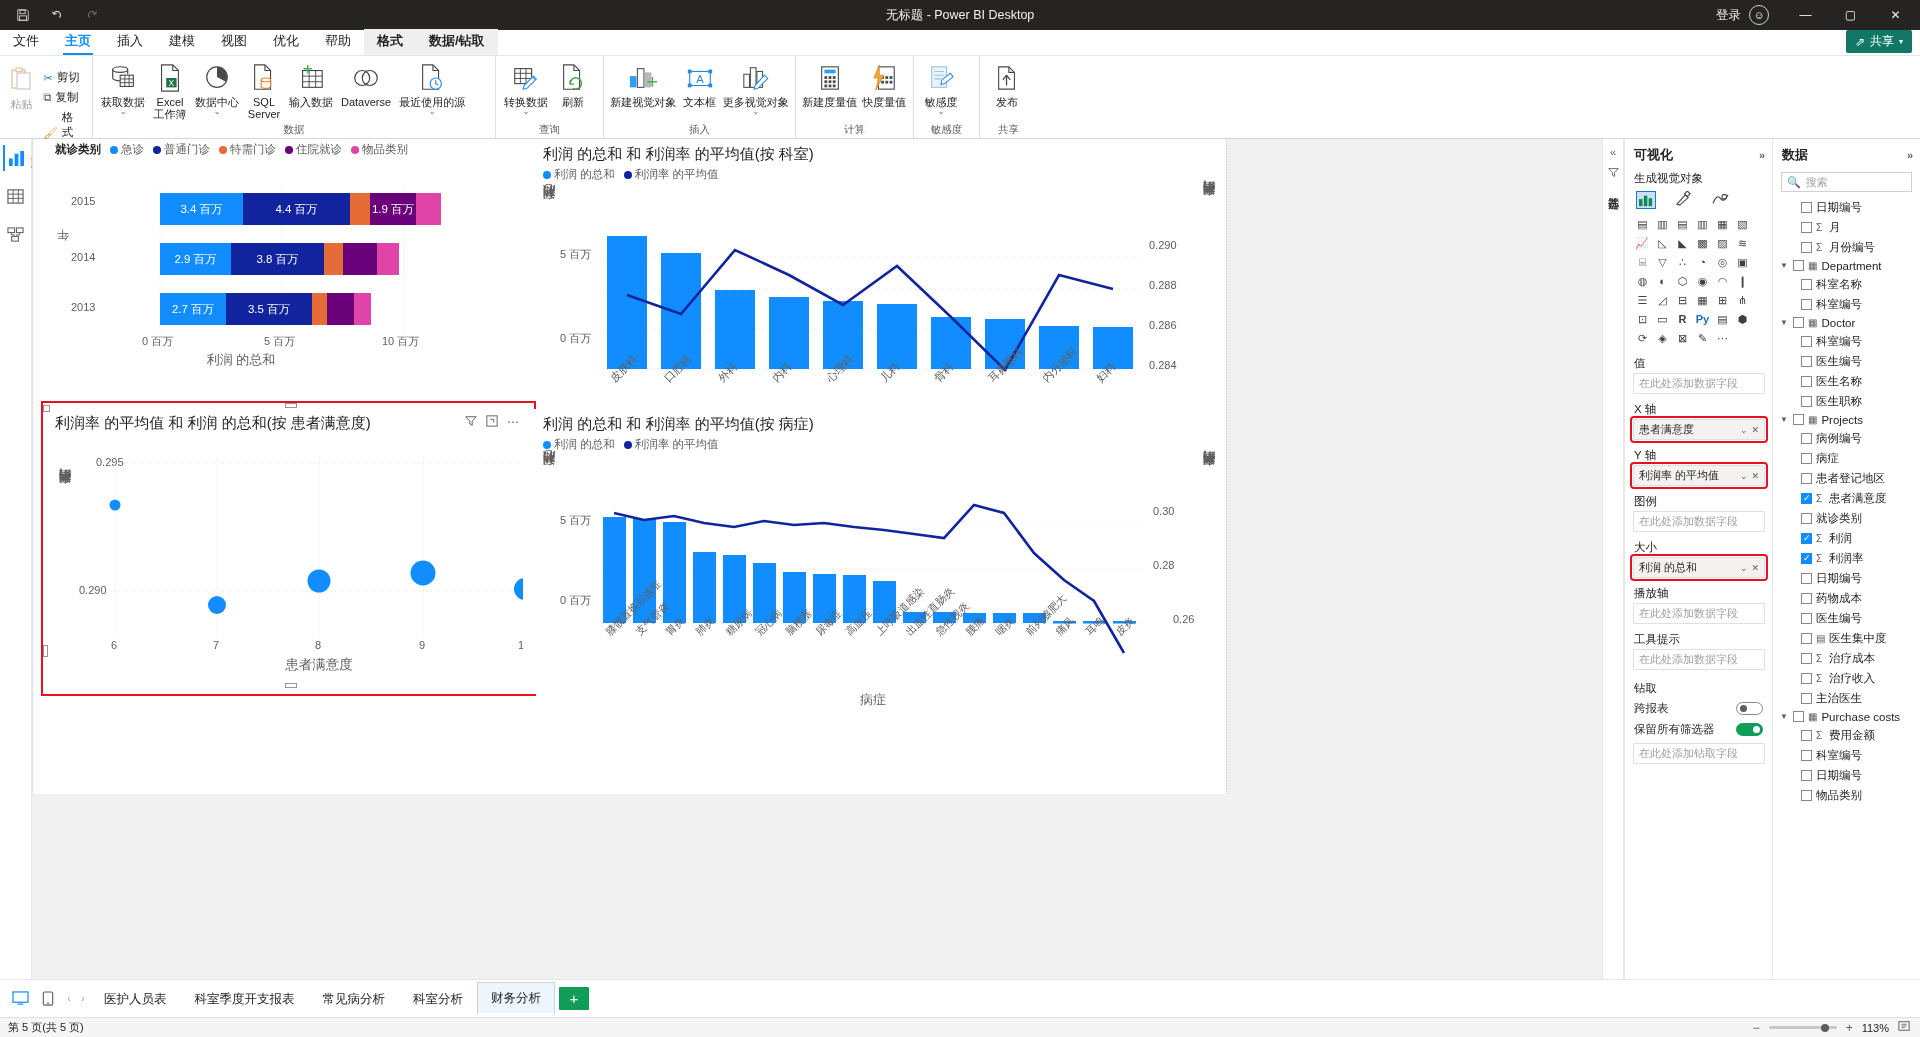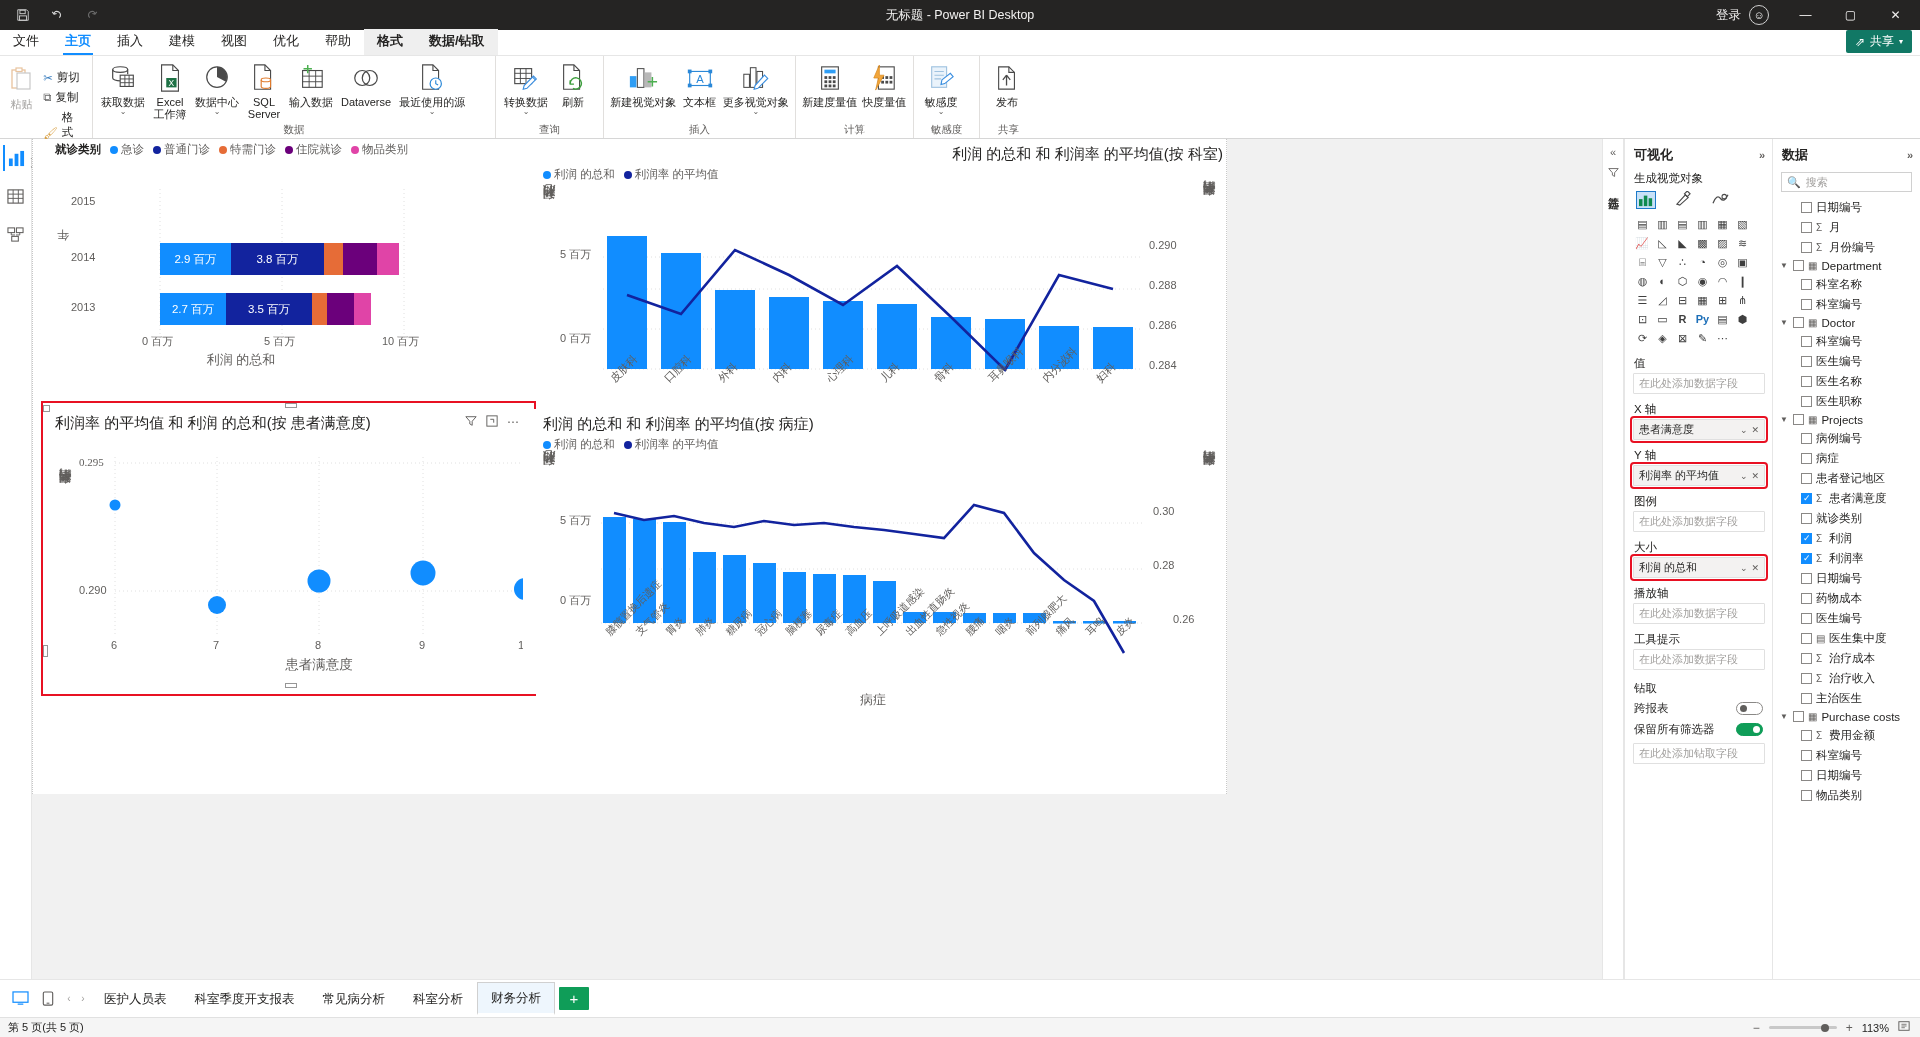--- a/index.html
+++ b/index.html
@@ -587,20 +587,27 @@
           <svg width="420" height="175" style="position:absolute;left:0;top:0;">
             <line x1="117" y1="0" x2="117" y2="150" stroke="#e0e0e0" stroke-width="1" stroke-dasharray="1 3"></line>
             <line x1="239" y1="0" x2="239" y2="150" stroke="#e0e0e0" stroke-width="1" stroke-dasharray="1 3"></line>
             <line x1="361" y1="0" x2="361" y2="150" stroke="#e0e0e0" stroke-width="1" stroke-dasharray="1 3"></line>
           </svg>
 
           <div style="position:absolute;left:28px;top:6px;" class="axis-lbl">2015</div>
           <div style="position:absolute;left:28px;top:62px;" class="axis-lbl">2014</div>
           <div style="position:absolute;left:28px;top:112px;" class="axis-lbl">2013</div>
 
+          <div style="position:absolute;left:117px;top:4px;height:32px;display:flex;">
+            <div style="width:83px;background:#118DFF;color:#fff;font-size:11.5px;display:flex;align-items:center;justify-content:center;">3.4 百万</div>
+            <div style="width:107px;background:#12239E;color:#fff;font-size:11.5px;display:flex;align-items:center;justify-content:center;">4.4 百万</div>
+            <div style="width:20px;background:#E66C37;"></div>
+            <div style="width:46px;background:#6B007B;color:#fff;font-size:11.5px;display:flex;align-items:center;justify-content:center;">1.9 百万</div>
+            <div style="width:25px;background:#E044A7;"></div>
+          </div>
 
           <div style="position:absolute;left:117px;top:54px;height:32px;display:flex;">
             <div style="width:71px;background:#118DFF;color:#fff;font-size:11.5px;display:flex;align-items:center;justify-content:center;">2.9 百万</div>
             <div style="width:93px;background:#12239E;color:#fff;font-size:11.5px;display:flex;align-items:center;justify-content:center;">3.8 百万</div>
             <div style="width:19px;background:#E66C37;"></div>
             <div style="width:34px;background:#6B007B;"></div>
             <div style="width:22px;background:#E044A7;"></div>
           </div>
 
           <div style="position:absolute;left:117px;top:104px;height:32px;display:flex;">
@@ -612,21 +619,21 @@
           </div>
 
           <div class="axis-lbl" style="position:absolute;left:99px;top:145px;">0 百万</div>
           <div class="axis-lbl" style="position:absolute;left:221px;top:145px;">5 百万</div>
           <div class="axis-lbl" style="position:absolute;left:339px;top:145px;text-align:center;">10 百万</div>
           <div class="axis-title" style="position:absolute;left:198px;top:162px;transform:translateX(-50%);font-size:13px;">利润 的总和</div>
         </div>
       </div>
 
       <div class="vis" style="left:490px; top:0px; width:700px; height:280px;">
-        <div class="vis-title" style="padding:6px 0 0 20px;text-align:right;">利润 的总和 和 利润率 的平均值(按 科室)</div>
+        <div class="vis-title" style="padding:6px 0 0 20px;">利润 的总和 和 利润率 的平均值(按 科室)</div>
         <div class="vis-legend" style="padding-left:20px;">
           <span class="lg">
               <i class="dot" style="background:#118DFF"></i>
               <span>利润 的总和</span>
             </span>
           <span class="lg">
               <i class="dot" style="background:#12239E"></i>
               <span>利润率 的平均值</span>
             </span>
         </div>
@@ -691,21 +698,21 @@
                 <rect x="1" y="1" width="12" height="12" fill="none" stroke="#605e5c" stroke-width="1.1"></rect>
                 <path d="M5 5h4v4" fill="none" stroke="#605e5c" stroke-width="1.1"></path>
               </svg>
           </span>
           <span style="letter-spacing:1px;">⋯</span>
         </div>
         <div class="vis-title" style="padding:7px 0 0 8px;">利润率 的平均值 和 利润 的总和(按 患者满意度)</div>
 
         <div style="position:absolute;left:0;top:34px;width:483px;height:245px;">
           <div class="axis-title vrot" style="position:absolute;left:10px;top:50px;">利润率 的平均值</div>
-          <div class="axis-lbl" style="position:absolute;left:32px;top:15px;font-family:Liberation Serif, serif;">0.295</div>
+          <div class="axis-lbl" style="position:absolute;left:49px;top:15px;">0.295</div>
           <div class="axis-lbl" style="position:absolute;left:32px;top:143px;">0.290</div>
 
           <svg width="483" height="245" style="position:absolute;left:0;top:0;">
 
             <line x1="68" y1="22" x2="478" y2="22" stroke="#e0e0e0" stroke-width="1" stroke-dasharray="1 3"></line>
             <line x1="68" y1="150" x2="478" y2="150" stroke="#e0e0e0" stroke-width="1" stroke-dasharray="1 3"></line>
 
             <line x1="68" y1="16" x2="68" y2="196" stroke="#e0e0e0" stroke-width="1" stroke-dasharray="1 3"></line>
             <line x1="170" y1="16" x2="170" y2="196" stroke="#e0e0e0" stroke-width="1" stroke-dasharray="1 3"></line>
             <line x1="272" y1="16" x2="272" y2="196" stroke="#e0e0e0" stroke-width="1" stroke-dasharray="1 3"></line>

